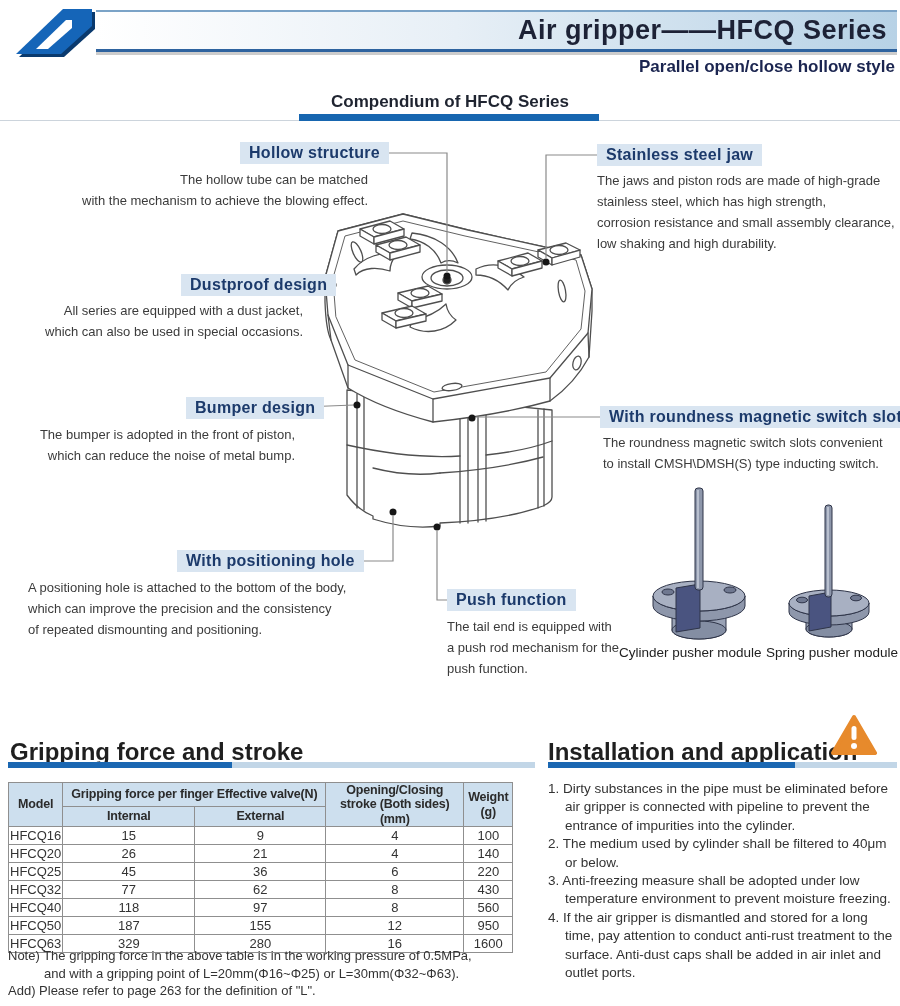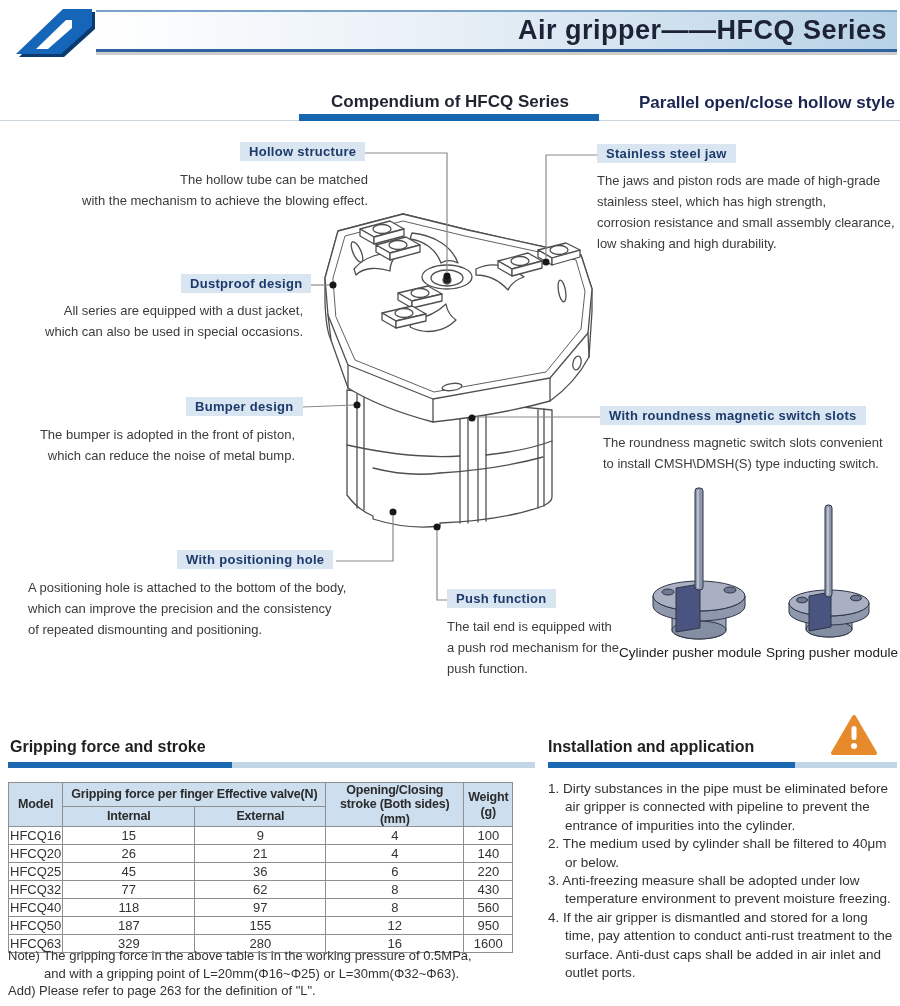--- a/index.html
+++ b/index.html
@@ -11,40 +11,40 @@
 
   
   .band {
     left:96px; top:10px; width:801px; height:37px;
     background:linear-gradient(to right,#ffffff 0%, #e7eff6 45%, #b7d2e6 100%);
     border-top:2px solid #7ba3c7; border-bottom:3px solid #2e639f;
     box-shadow:0 3px 0 #cccccc;
     display:flex; align-items:center; justify-content:flex-end;
   }
   .band .title { font-size:27px; font-weight:bold; color:#1d2236; padding-right:10px; letter-spacing:0.5px; white-space:nowrap;margin-left:36px; }
-  .subtitle { right:5px; top:57px; font-size:17px; font-weight:bold; color:#1b2550;margin-top:36px; }
+  .subtitle { right:5px; top:57px; font-size:17px; font-weight:bold; color:#1b2550; }
   .comp-rule { left:0; top:120px; width:900px; height:1px; background:#ccd4dc; }
   .comp-bar  { left:299px; top:114px; width:300px; height:7px; background:#1766b0; z-index:2; }
   .comp-heading { left:0; top:92px; width:900px; text-align:center; font-size:17px; font-weight:bold; color:#1f2430; }
 
   
   .callout-label {
-    background:#d9e5f1; color:#1c3a6b; font-size:13px; font-weight:bold;
+    background:#d9e5f1; color:#1c3a6b; font-size:16px; font-weight:bold;
     padding:2px 9px; white-space:nowrap; z-index:4; letter-spacing:0.3px;
   }
   .desc { font-size:13px; line-height:21px; color:#3b3b3b; z-index:2; }
   .desc.right { text-align:right; }
   .leader-overlay { left:0; top:0; width:900px; height:1006px; z-index:3; pointer-events:none; }
 
   
   .gripper { left:300px; top:205px; z-index:1; }
   .module-caption { font-size:13.5px; color:#222222; z-index:2; white-space:nowrap; }
 
   
-  .section-title { font-size:16px; font-weight:bold; color:#1f1f1f; white-space:nowrap; }
+  .section-title { font-size:24px; font-weight:bold; color:#1f1f1f; white-space:nowrap; }
   .bar-solid { height:6px; background:#1a67b2; }
   .bar-light { height:6px; background:#c2d6e7; }
 
   
   table.spec { border-collapse:collapse; table-layout:fixed; font-size:13px; color:#333333; }
   table.spec th, table.spec td { border:1px solid #8f8f8f; text-align:center; padding:0 1px; overflow:hidden; }
   table.spec thead th { background:#cddfee; font-weight:bold; font-size:12.5px; line-height:1.15; color:#2b2b2b; letter-spacing:-0.2px; }
   table.spec td { height:17px; }
   .notes { font-size:13px; color:#333333; line-height:17.5px; }
   .notes .indent { padding-left:36px; }

